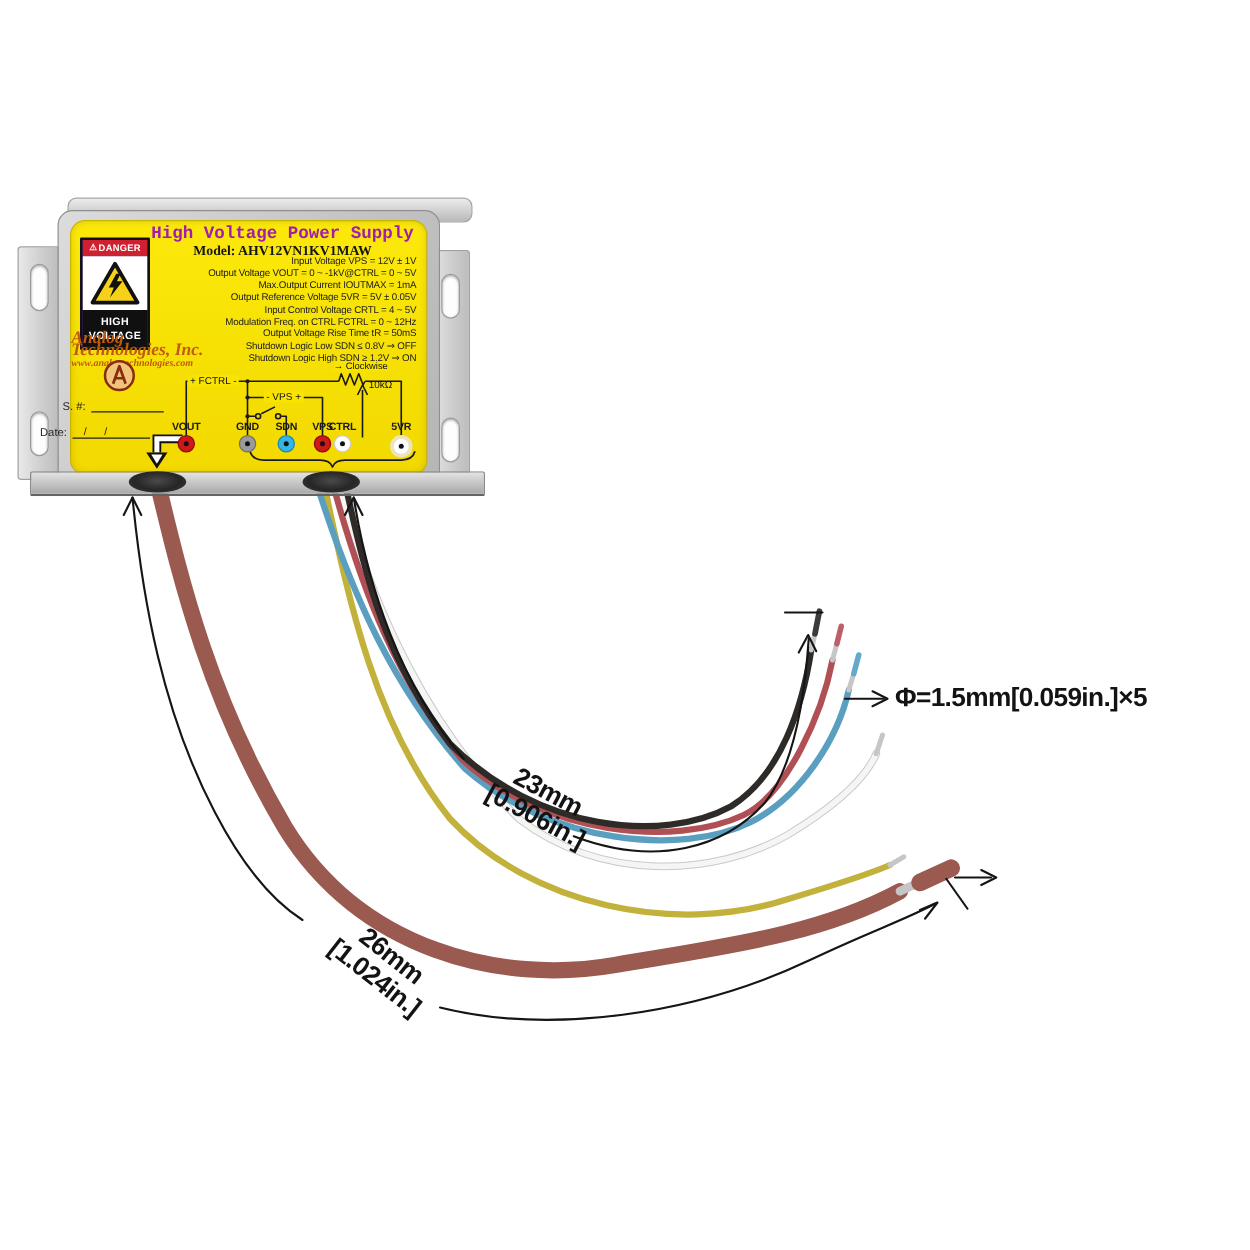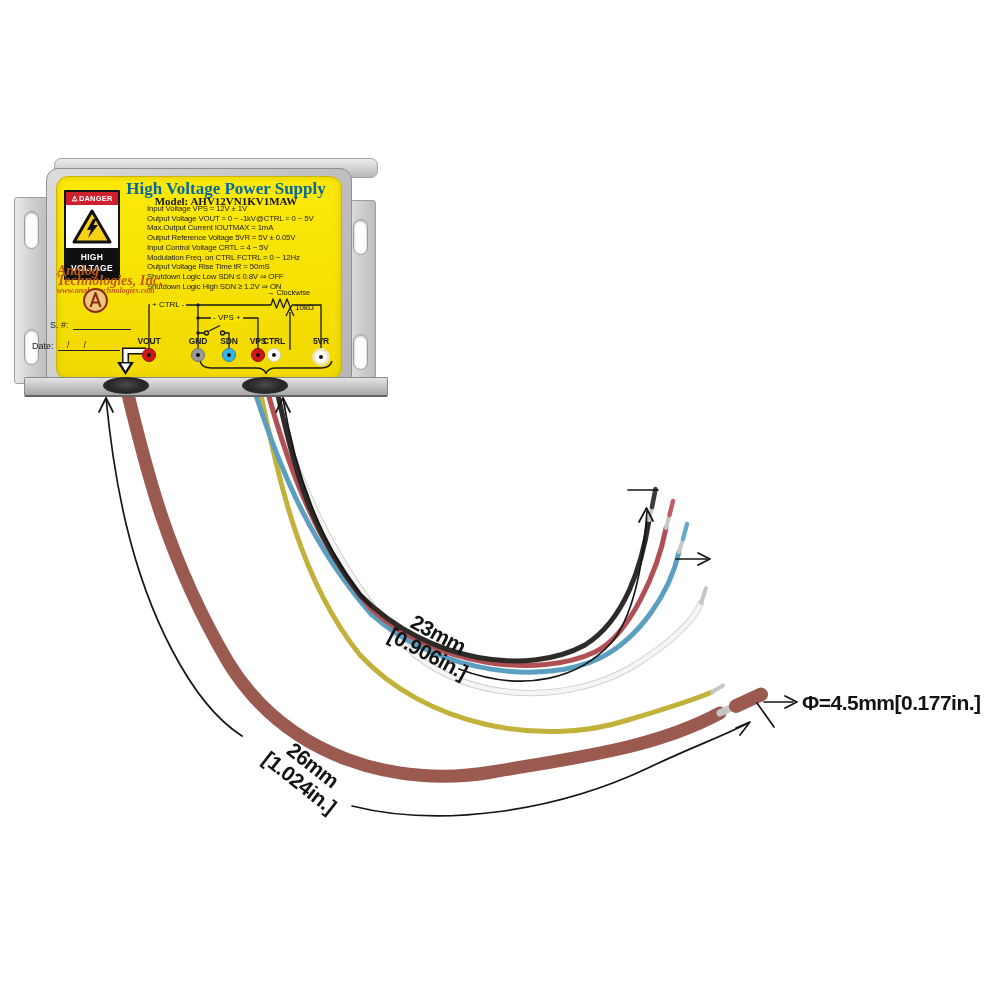--- a/index.html
+++ b/index.html
@@ -13,23 +13,23 @@
   .slot{position:absolute;background:#fdfdfd;border:1px solid #9a9a9a;border-radius:8px;box-shadow:inset 0 1px 2px rgba(0,0,0,.35);}
   .topbar{background:linear-gradient(#ececec,#b9b9b9);border:1px solid #a5a5a5;border-radius:7px;z-index:2;}
   .body{background:linear-gradient(120deg,#dcdcdc,#c2c2c2 60%,#b5b5b5);border:1px solid #8f8f8f;border-radius:12px;z-index:3;}
   .flange{background:linear-gradient(#e3e3e3,#a8a8a8);border:1px solid #8a8a8a;border-bottom:2px solid #636363;border-radius:2px;z-index:4;}
   .grommet{background:radial-gradient(ellipse at 50% 45%,#4a4a4a 0%,#262626 55%,#3c3c3c 100%);border-radius:50%;z-index:5;}
 
   
   .label{background:linear-gradient(#fce90a,#f2d900);border:1px solid #c9b400;border-radius:12px;z-index:4;
          box-shadow:inset 0 0 6px rgba(120,100,0,.25);}
   .z6{z-index:6;}
-  .title{font-family:Liberation Serif, serif;font-weight:bold;font-size:17px;text-align:center;color:#0369a1;}
+  .title{font-family:Liberation Mono, monospace;font-weight:bold;font-size:14px;text-align:center;color:#a21caf;}
   .model{font-family:"Liberation Serif",serif;font-weight:bold;font-size:11px;text-align:center;color:#151515;}
-  .specs{font-size:7.8px;letter-spacing:-0.15px;line-height:9.7px;color:#1c1c1c;white-space:nowrap;}
+  .specs{font-size:7.8px;letter-spacing:-0.15px;line-height:9.7px;color:#1c1c1c;white-space:nowrap;text-align:right;}
 
   
   .sticker{width:52px;background:#4c1d95;border:2px solid #111;border-radius:1px;overflow:hidden;z-index:6;}
   .sticker .hdr{background:#cf2030;color:#fff;font-size:7.5px;font-weight:bold;text-align:center;
                 padding:2px 0;letter-spacing:.2px;display:flex;align-items:center;justify-content:center;gap:1px;}
   .sticker .hdr .wicon{font-size:7px;line-height:7px;}
   .sticker .mid{background:#fff;display:flex;justify-content:center;padding:4px 0 3px;}
   .sticker .ftr{background:#101010;color:#fff;font-weight:bold;font-size:8.5px;line-height:10.5px;
                 text-align:center;padding:4px 0 5px;letter-spacing:.3px;}
 
@@ -192,21 +192,21 @@
         <circle cx="198" cy="333" r="1.7"></circle>
     </g>
     <g>
       <path d="M 146,351 L 125.5,351 L 125.5,362" fill="none" stroke="#111" stroke-width="7"></path>
       <path d="M 146,351 L 125.5,351 L 125.5,362" fill="none" stroke="#fff" stroke-width="4"></path>
       <polygon points="117,362 134,362 125.5,375" fill="#111"></polygon>
       <polygon points="121,363.5 130,363.5 125.5,371" fill="#fff"></polygon>
     </g>
   </svg>
 
-  <div class="abs schlabel z6" style="left:150px;top:300px">+ CTRL -</div>
+  <div class="abs schlabel z6" style="left:150px;top:300px">+ FCTRL -</div>
   <div class="abs schlabel z6" style="left:211px;top:313px">- VPS +</div>
   <div class="abs schlabel nobg z6" style="left:293px;top:303px">10kΩ</div>
   <div class="abs cw z6" style="left:267px;top:289px">
     <span>→</span>
     <span>Clockwise</span>
   </div>
 
   <div class="abs term" style="left:129px;top:336px">
     <div class="tlabel">VOUT</div>
     <div class="tdot" style="background:#d01818;border:1px solid #8a0d0d">
@@ -241,19 +241,19 @@
     <div class="tlabel">5VR</div>
     <div class="tdot" style="background:#ffffff;border:3px solid #ece4bd">
         <i class="hole"></i>
       </div>
   </div>
 
   <div class="abs dim dim2" style="left:368px;top:622px;width:130px;transform:rotate(28deg)">
     <div>23mm</div>
     <div>[0.906in.]</div>
   </div>
+  <div class="abs dim dia" style="left:716px;top:547px">Φ=1.5mm[0.059in.]×5</div>
   <div class="abs dim dim2" style="left:240px;top:752px;width:132px;transform:rotate(38deg)">
     <div>26mm</div>
     <div>[1.024in.]</div>
   </div>
-  <div class="abs dim dia" style="left:802px;top:691px">Φ=4.5mm[0.177in.]</div>
 
 </div>
 
 </body></html>

